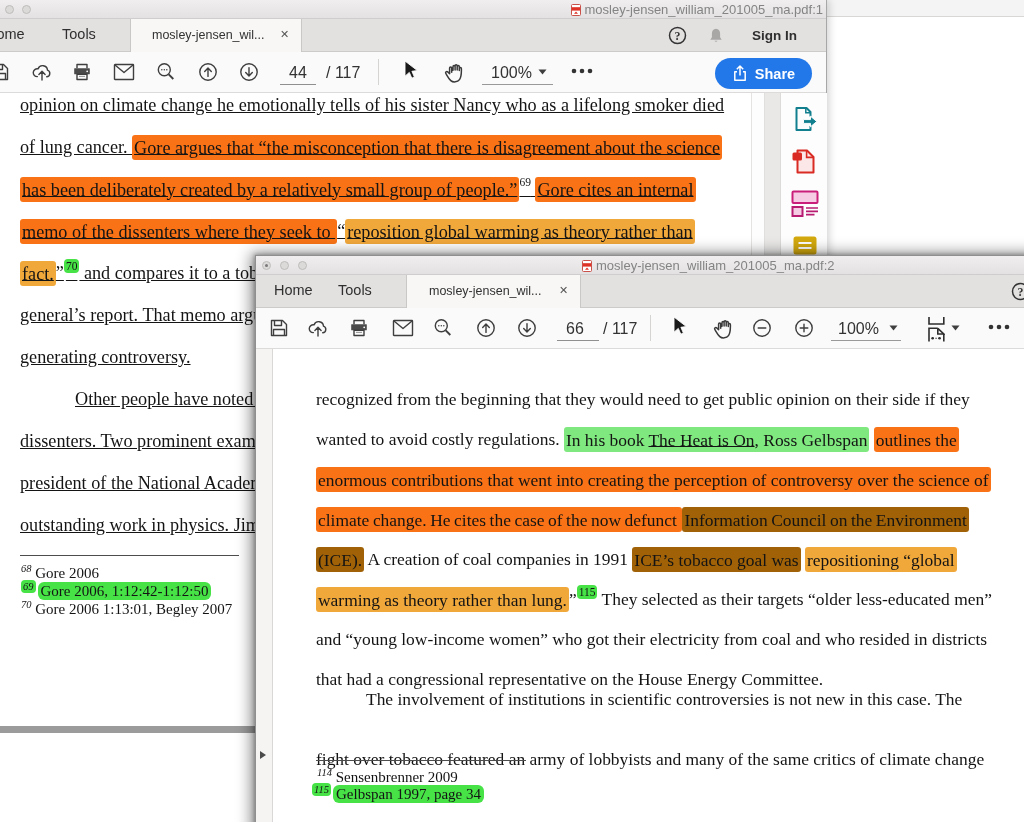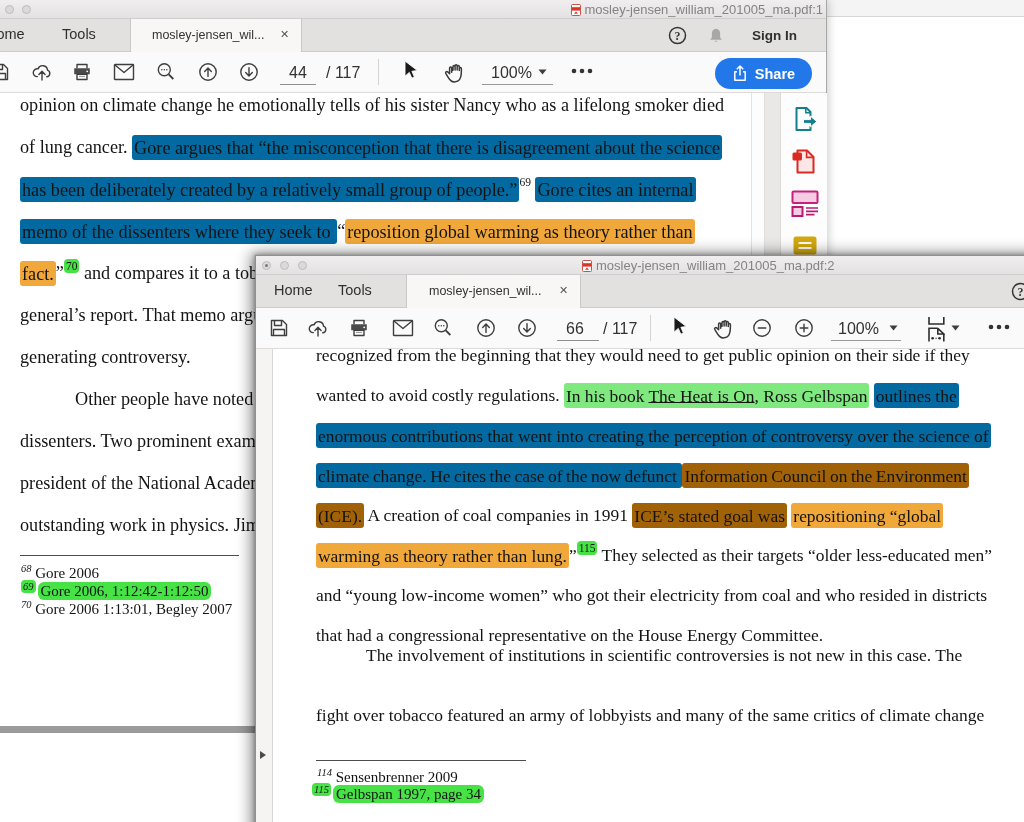--- a/index.html
+++ b/index.html
@@ -18,25 +18,25 @@
   .activetab { position:absolute; top:0; height:33px; background:#f8f7f6;
     border-left:1px solid #c9c8c6; border-right:1px solid #c9c8c6; }
   .tabtxt { position:absolute; top:9px; font-size:12.5px; color:#323232; white-space:nowrap; }
   .toolbar { position:absolute; left:0; top:52px; right:0; height:41px; background:#fbfafa;
     border-bottom:1px solid #dcdbda; }
   .ti { position:absolute; top:61px; }
   .tbtxt { position:absolute; font-size:16px; color:#333; white-space:nowrap; }
   .tsep { position:absolute; top:59px; width:1px; height:26px; background:#d5d4d3; }
   .ln { position:absolute; font-family:"Liberation Serif",serif; color:#141414;
     white-space:nowrap; line-height:22px; }
-  .w1ln { font-size:18.2px; }
-  .w2ln { font-size:17.45px; }
+  .w1ln { font-size:18.2px;text-decoration:underline; }
+  .w2ln { font-size:17.45px;margin-top:44px; }
   .ln sup { font-size:11.5px; position:relative; top:-2px; line-height:1; }
   .hl { padding:2.5px 2px; border-radius:3px; }
-  .cyan { background:#0369a1;text-align:center; }
+  .cyan { background:#f97316;text-align:center; }
   .orange { background:#f1a83b; }
   .yellow { background:#a16207; }
   .green { background:#7fe87f; }
   .fngreen { background:#46e246; }
   .fn { position:absolute; font-family:"Liberation Serif",serif; color:#141414;
     font-size:15px; white-space:nowrap; line-height:18px; }
   .fn sup { font-size:10.5px; line-height:1;font-style:italic; }
   .frule { position:absolute; height:1px; background:#4d4d4d; }
   svg { display:block; }
 </style>
@@ -349,21 +349,21 @@
         </svg>
       </div>
 
     <div class="docarea" style="top:93px;"></div>
     <div class="abs" style="left:0; top:93px; width:17px; height:607px; background:#f5f4f3; border-right:1px solid #d9d8d7;"></div>
     <div class="abs" style="left:4px; top:495px; width:0; height:0; border-left:6px solid #4a4a4a; border-top:4.5px solid transparent; border-bottom:4.5px solid transparent;"></div>
     <div class="ln w2ln" style="left:60px; top:88px;">recognized from the beginning that they would need to get public opinion on their side if they</div>
     <div class="ln w2ln" style="left:60px; top:128px;">wanted to avoid costly regulations. <span class="hl green">In his book <u>The Heat is On</u>, Ross Gelbspan</span> <span class="hl cyan">outlines the</span></div>
     <div class="ln w2ln" style="left:60px; top:168px;"><span class="hl cyan">enormous contributions that went into creating the perception of controversy over the science of</span></div>
     <div class="ln w2ln" style="left:60px; top:208px; word-spacing:-0.8px;"><span class="hl cyan">climate change. He cites the case of the now defunct </span><span class="hl yellow">Information Council on the Environment</span></div>
-    <div class="ln w2ln" style="left:60px; top:248px;"><span class="hl yellow">(ICE).</span> A creation of coal companies in 1991 <span class="hl yellow">ICE’s stated goal was</span> <span class="hl orange">repositioning “global</span></div>
+    <div class="ln w2ln" style="left:60px; top:248px;"><span class="hl yellow">(ICE).</span> A creation of coal companies in 1991 <span class="hl yellow">ICE’s tobacco goal was</span> <span class="hl orange">repositioning “global</span></div>
     <div class="ln w2ln" style="left:60px; top:288px;"><span class="hl orange">warming as theory rather than lung.</span>”<sup><span class="fngreen" style="padding:1px 2px; border-radius:4px;">115</span></sup> They selected as their targets “older less-educated men”</div>
     <div class="ln w2ln" style="left:60px; top:328px;">and “young low-income women” who got their electricity from coal and who resided in districts</div>
     <div class="ln w2ln" style="left:60px; top:368px;">that had a congressional representative on the House Energy Committee.</div>
     <div class="ln w2ln" style="left:110px; top:388px;">The involvement of institutions in scientific controversies is not new in this case. The</div>
     <div class="ln w2ln" style="left:60px; top:448px;">fight over tobacco featured an army of lobbyists and many of the same critics of climate change</div>
     <div class="frule" style="left:60px; top:504px; width:210px;"></div>
     <div class="fn" style="left:61px; top:512px;"><sup>114</sup> Sensenbrenner 2009</div>
     <div class="fn" style="left:56px; top:529px;"><sup><span class="fngreen" style="padding:1px 2px; border-radius:4px;">115</span></sup><span class="fngreen" style="padding:1px 3px; border-radius:6px; margin-left:2px;">Gelbspan 1997, page 34</span></div>
   </div>
 </div>

